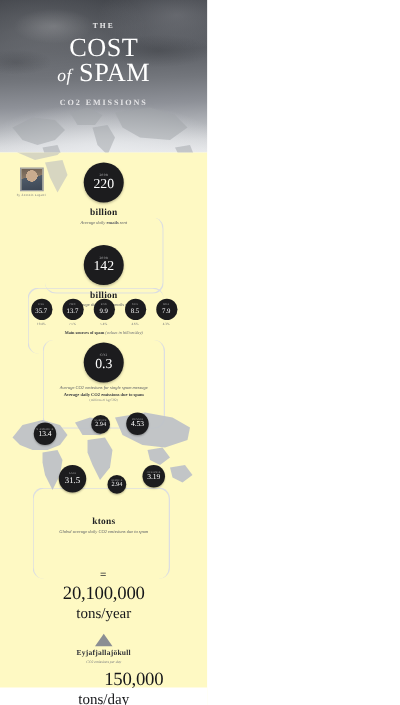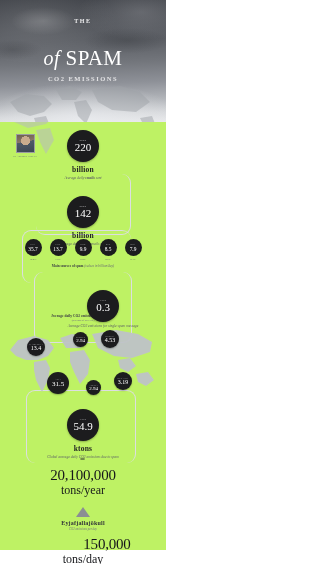--- a/index.html
+++ b/index.html
@@ -60,21 +60,21 @@
   }
   .hero-title {
     font-size: 21px;
     line-height: 20px;
     letter-spacing: 0.4px;
     color: #ffffff;
     font-weight: normal;
   }
   .hero-title .of {
     font-style: italic;
-    font-size: 20px;
+    font-size: 14px;
   }
   .hero-sub {
     font-size: 6.5px;
     letter-spacing: 1.5px;
     font-weight: bold;
     color: #e4e4e6;
     margin-top: 7px;
   }
   
   .hero-map {
@@ -83,21 +83,21 @@
     width: 166px; height: 64px;
     opacity: 0.5;
     z-index: 1;
   }
 
   
   .body-panel {
     position: relative;
     width: 166px;
     height: 442px;
-    background: #bef264;
+    background: #fef9c3;
     overflow: hidden;
   }
   .body-map {
     position: absolute;
     left: 0; top: -36px;
     width: 166px; height: 74px;
     opacity: 0.55;
     z-index: 0;
   }
 
@@ -357,21 +357,21 @@
         <path d="M34 38 L46 36 L50 46 L44 58 L38 50 Z"></path>
         <path d="M56 10 L70 6 L82 12 L76 20 L62 20 Z"></path>
         <path d="M74 22 L86 20 L92 30 L86 44 L78 36 Z"></path>
         <path d="M92 10 L120 6 L140 12 L150 22 L136 32 L112 30 L98 22 Z"></path>
         <path d="M140 38 L152 36 L156 46 L146 50 Z"></path>
       </g>
     </svg>
     <div class="hero-text">
       <div class="hero-kicker">THE</div>
       <div class="hero-title">
-        <br>
+        <span>COST</span><br>
         <span class="of">of</span>
         <span>SPAM</span>
       </div>
       <div class="hero-sub">CO2 EMISSIONS</div>
     </div>
   </div>
 
   <div class="body-panel">
 
     <svg class="body-map" viewBox="0 0 166 74" preserveAspectRatio="none">
@@ -445,21 +445,21 @@
           <div class="mini-bubble">
             <span class="mini-tag">BRA</span>
             <span class="mini-val">7.9</span>
           </div>
           <div class="source-pct">4.3%</div>
         </div>
       </div>
       <div class="sources-cap"><span>Main sources of spam</span><i> (values in billion/day)</i></div>
     </div>
 
-    <div class="stat" style="top:168px;padding-left:20px;">
+    <div class="stat" style="top:152px;">
       <div class="bubble big">
         <span class="bubble-tag">CO2</span>
         <span class="bubble-val">0.3</span>
       </div>
       <div class="stat-desc">Average CO2 emissions for single spam message</div>
     </div>
 
     <div class="mapsec" style="top:192px;">
       <div class="mapsec-title">Average daily CO2 emissions due to spam</div>
       <div class="mapsec-sub">(millions of kg CO2)</div>
@@ -497,24 +497,20 @@
           <span class="r-val">2.94</span>
         </div>
         <div class="region md" style="left:114px; top:50px;">
           <span class="r-tag">OCEANIA</span>
           <span class="r-val">3.19</span>
         </div>
       </div>
     </div>
 
     <div class="stat" style="top:287px;">
-      <div class="bubble big">
-        <span class="bubble-tag">CO2</span>
-        <span class="bubble-val">54.9</span>
-      </div>
       <div class="stat-unit">ktons</div>
       <div class="stat-desc">Global average daily CO2 emissions due to spam</div>
     </div>
 
     <div class="stat" style="top:332px;">
       <div class="equals">=</div>
       <div class="bignum" style="margin-top:3px;">20,100,000</div>
       <div class="bigunit">tons/year</div>
     </div>
 

